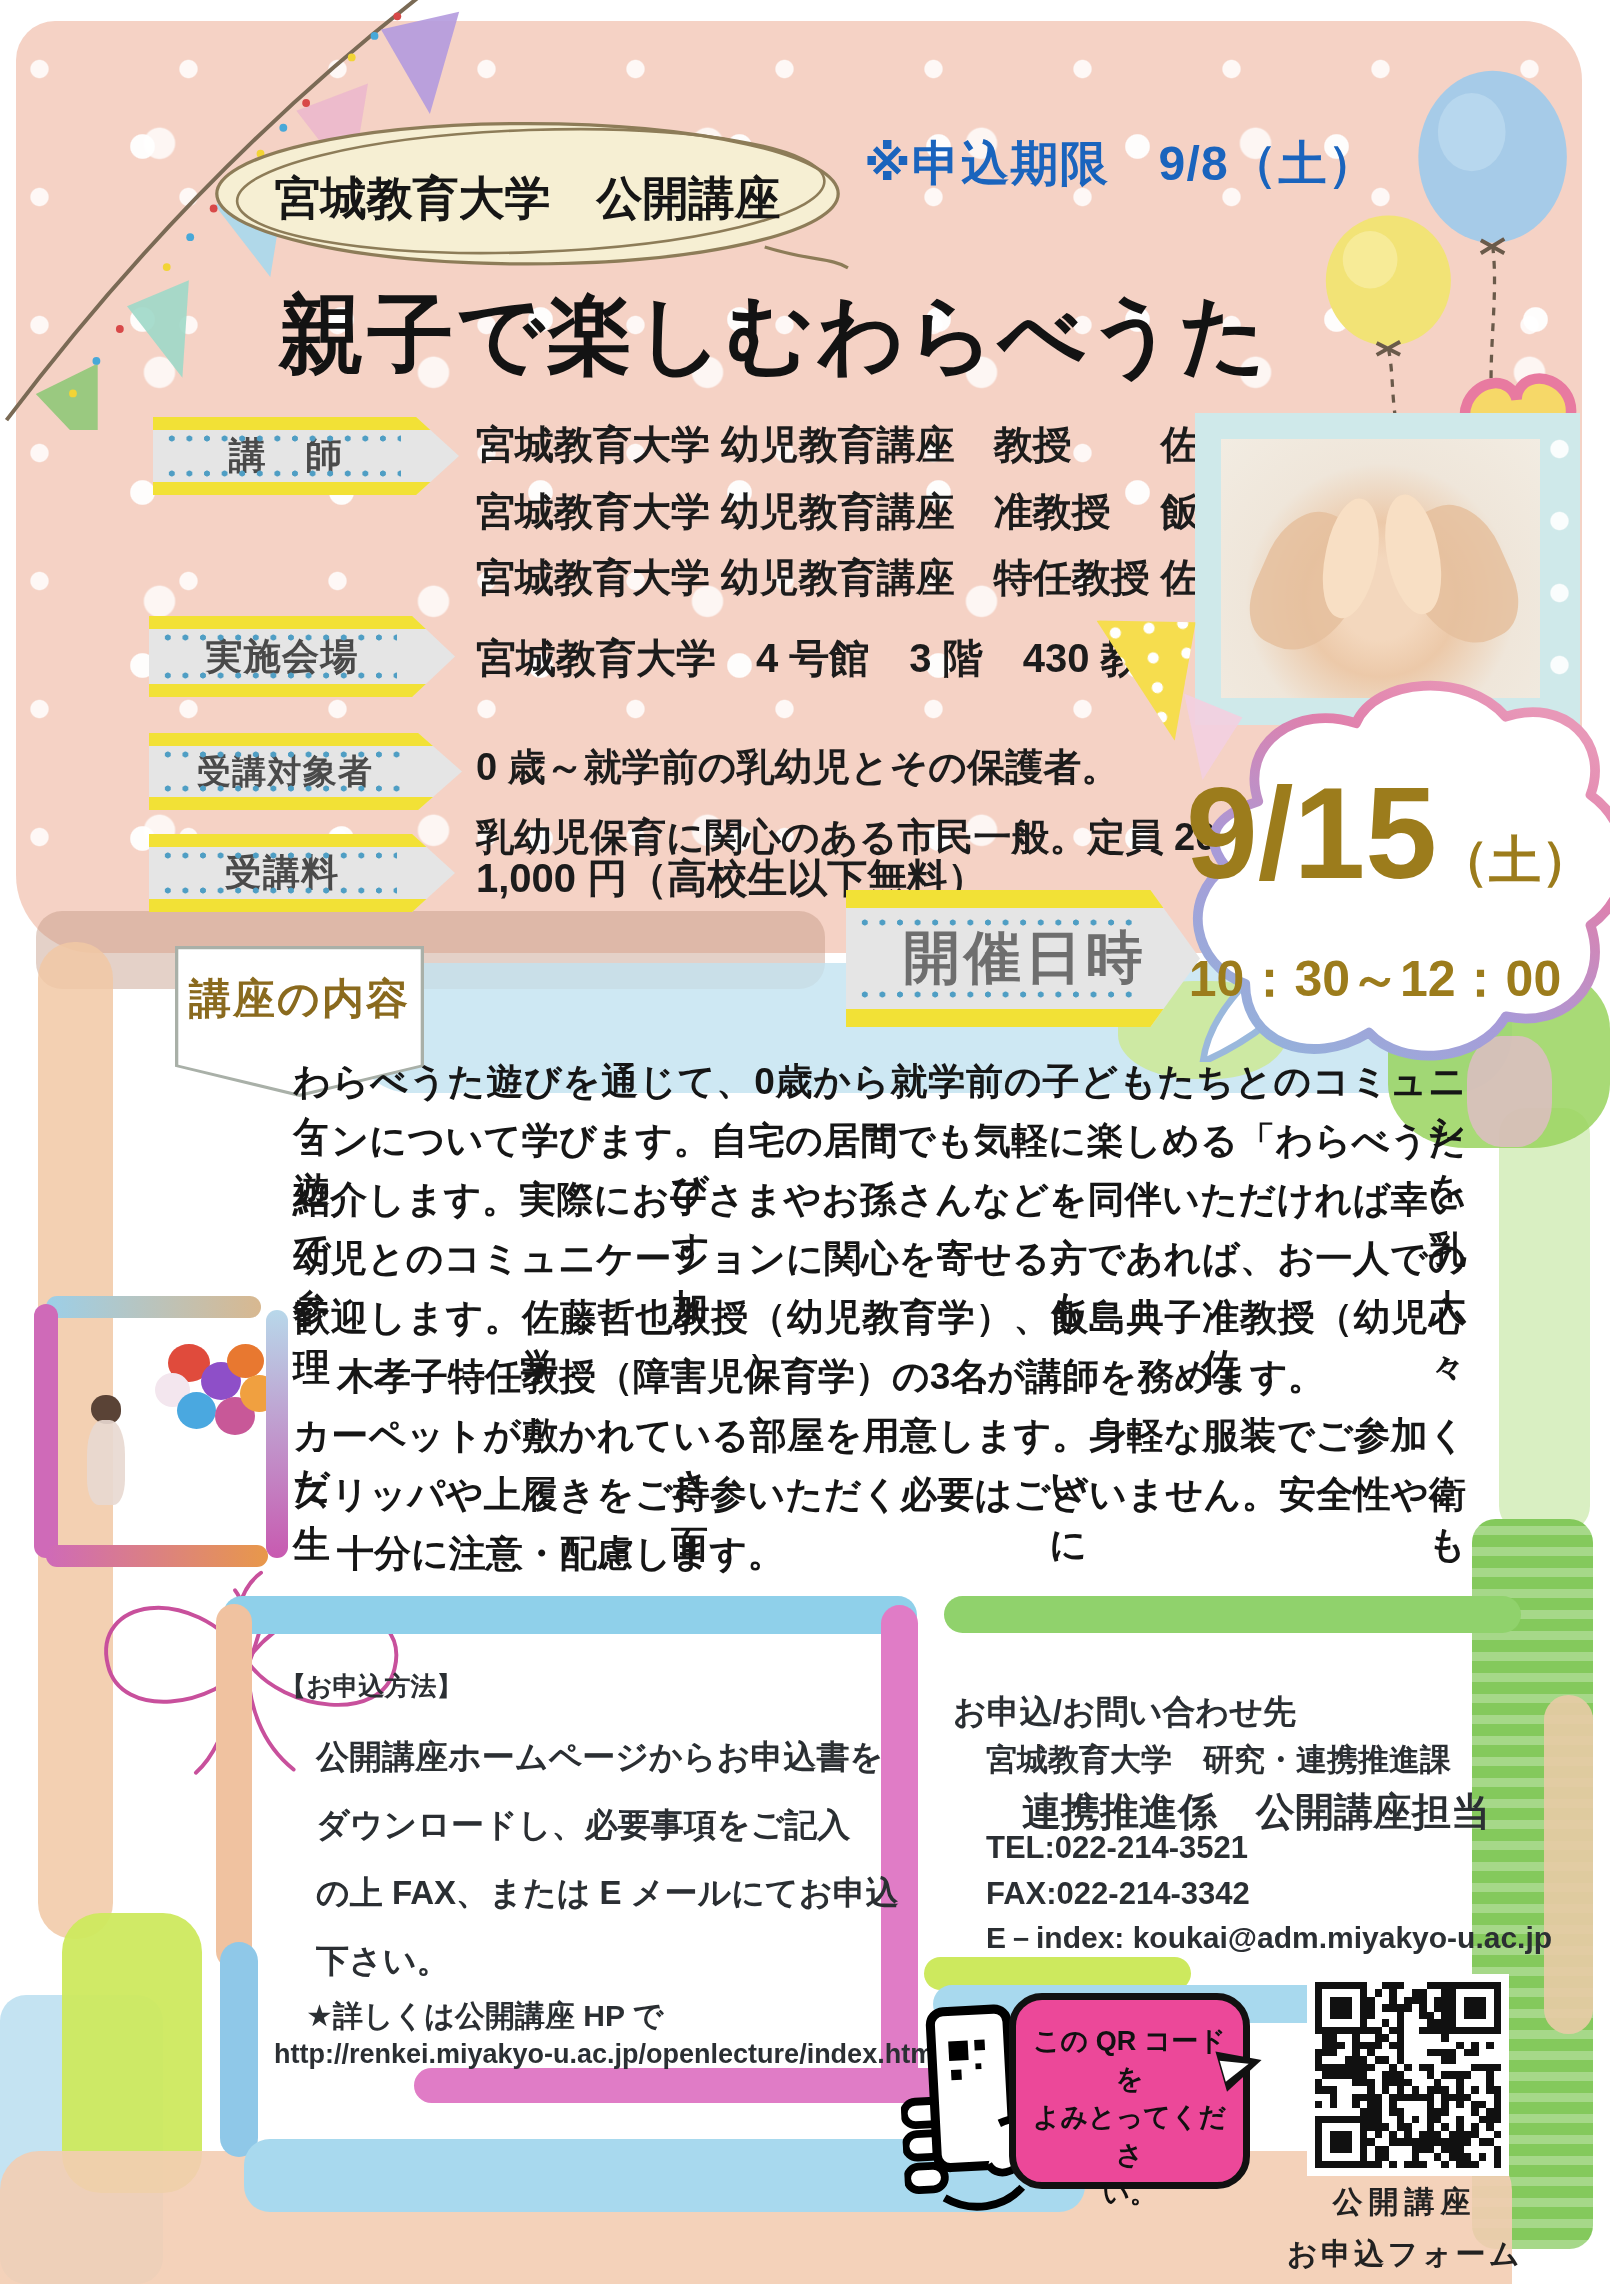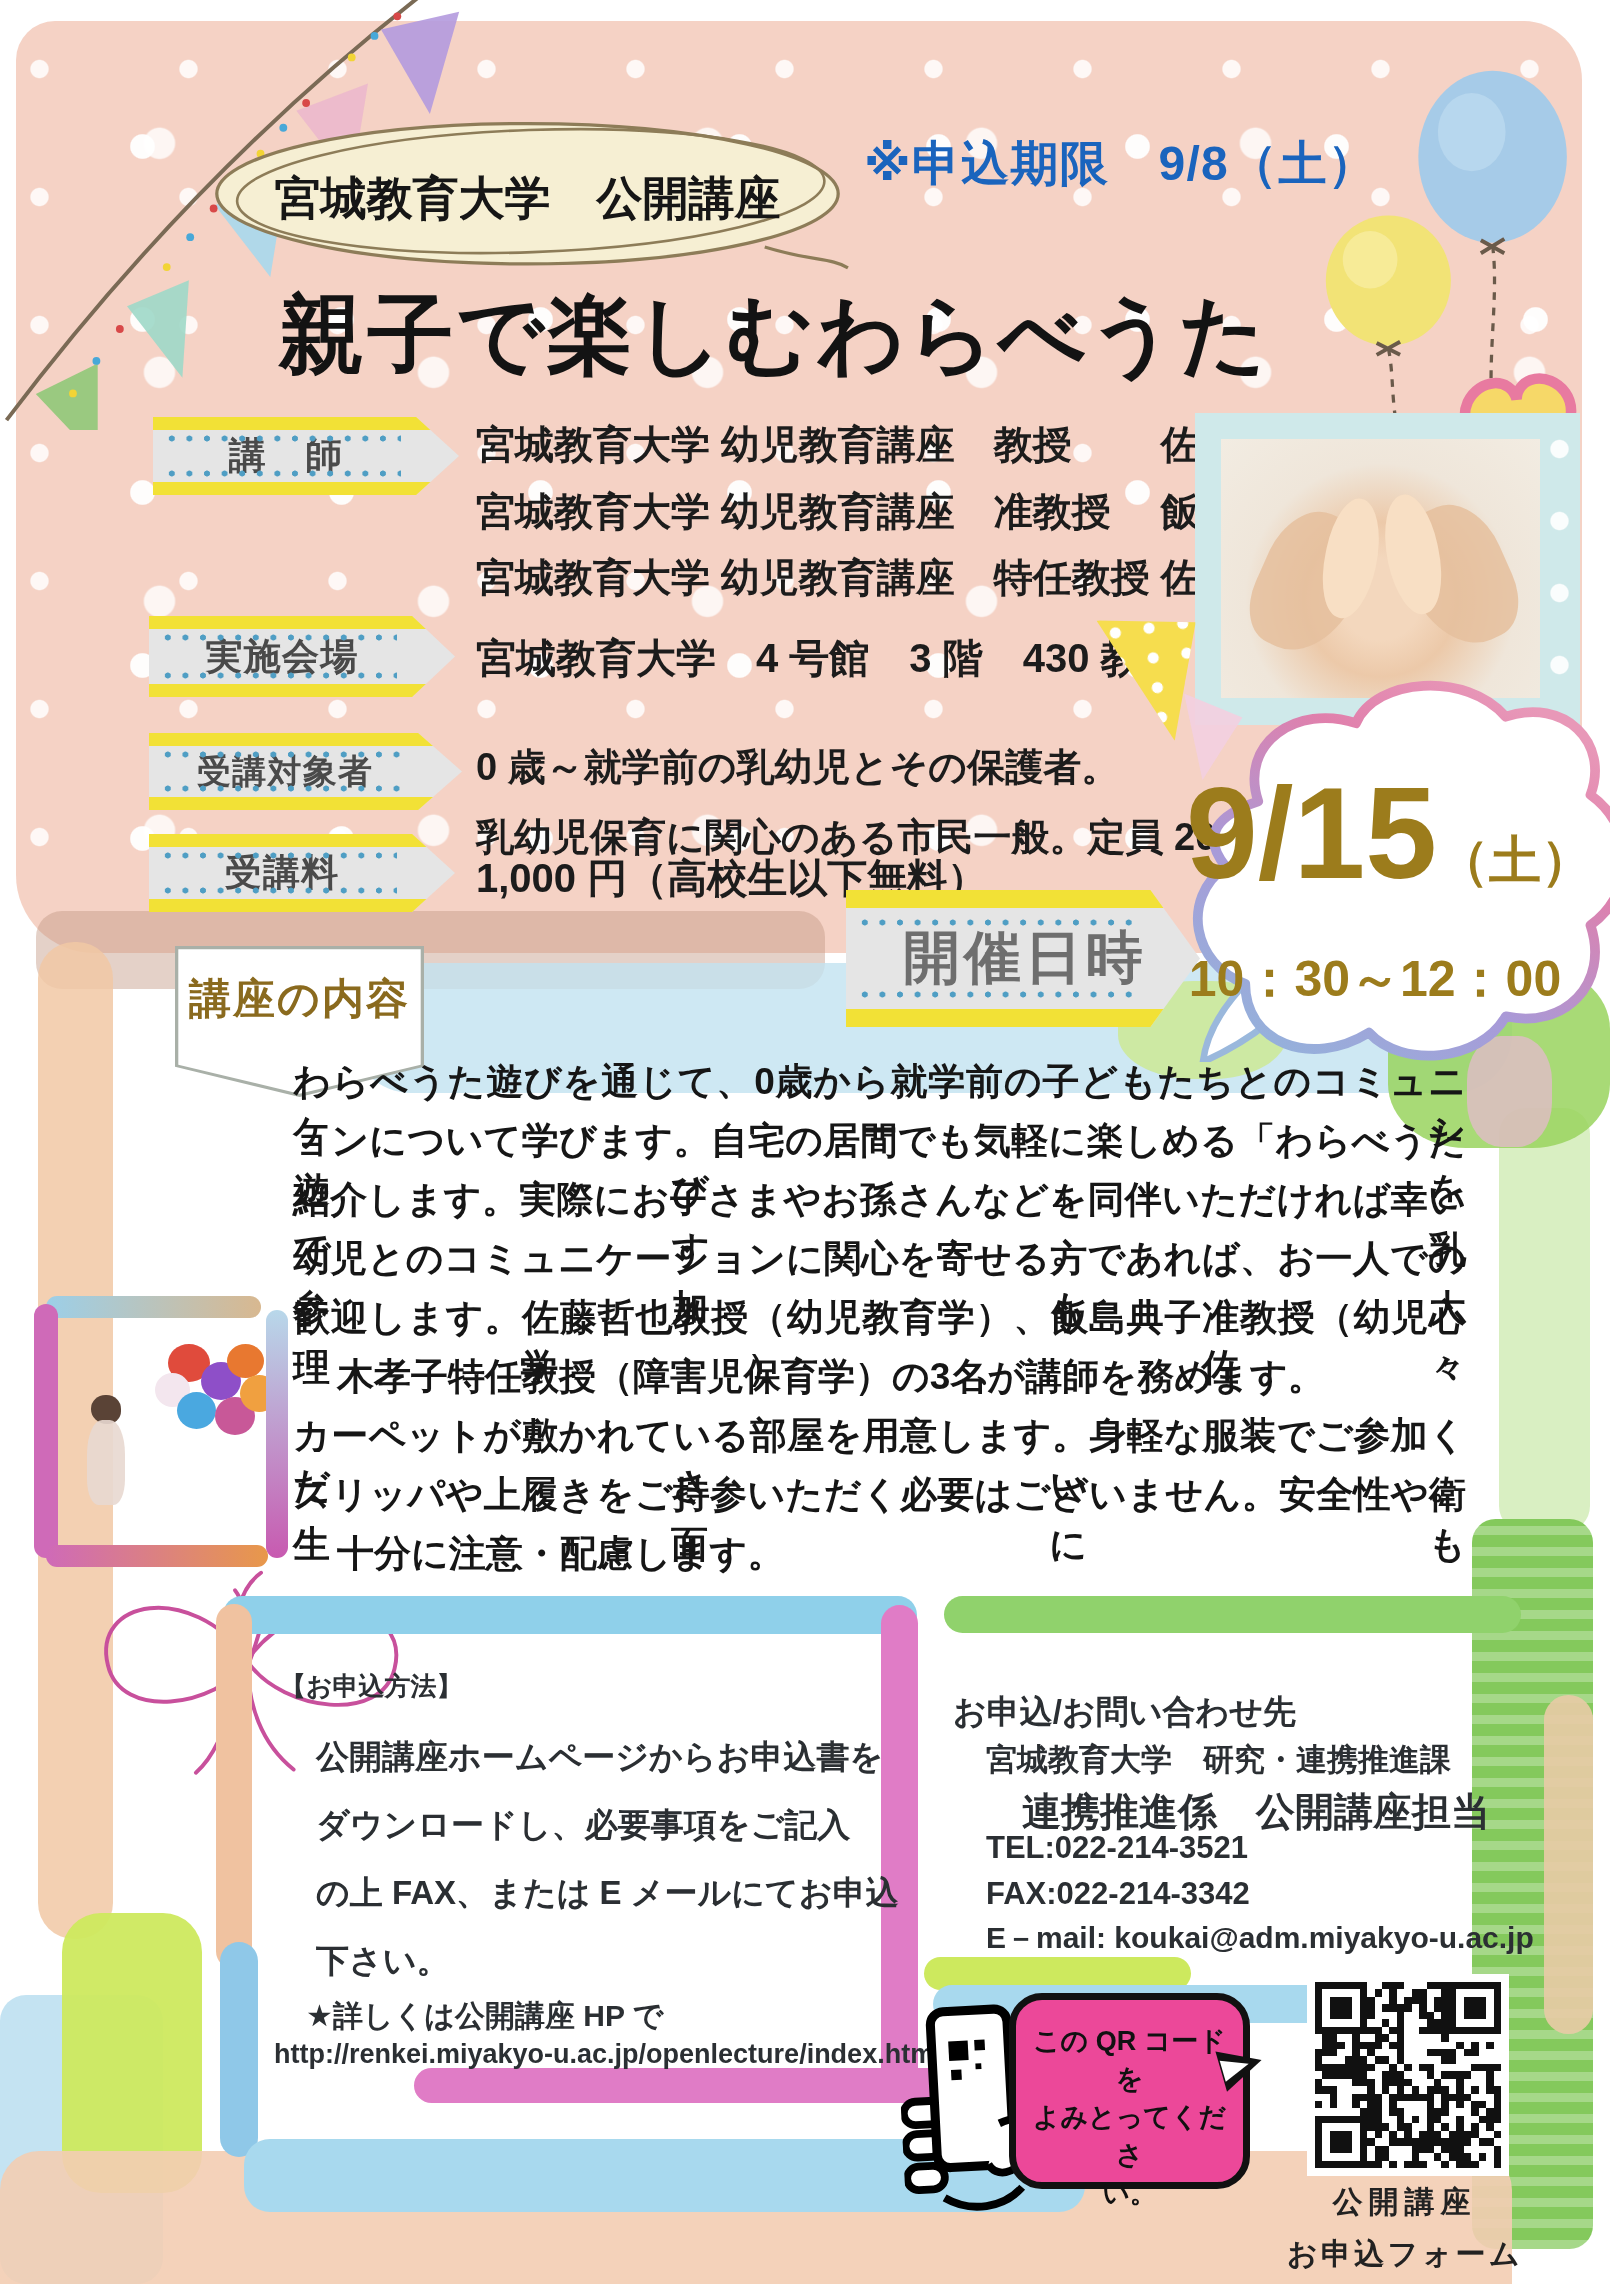--- a/index.html
+++ b/index.html
@@ -263,21 +263,21 @@
 
   <div class="abs crayon" style="left:944px;top:1596px;width:577px;height:37px;background:#90d26c;"></div>
   <div class="abs crayon" style="left:924px;top:1957px;width:267px;height:33px;background:#cde95e;"></div>
   <div class="abs crayon" style="left:933px;top:1985px;width:554px;height:38px;background:#a8d9ee;"></div>
 
   <div class="abs box-title" style="left:953px;top:1690px;font-size:33px;">お申込/お問い合わせ先</div>
   <div class="abs box-line" style="left:986px;top:1739px;font-size:31px;">宮城教育大学　研究・連携推進課</div>
   <div class="abs box-line" style="left:986px;top:1785px;font-size:39px;margin-left:36px;">連携推進係　公開講座担当</div>
   <div class="abs box-line" style="left:986px;top:1830px;font-size:31px;">TEL:022-214-3521</div>
   <div class="abs box-line" style="left:986px;top:1876px;font-size:31px;">FAX:022-214-3342</div>
-  <div class="abs box-line" style="left:986px;top:1918px;font-size:30px;">E－mail: koukai@adm.miyakyo-u.ac.jp</div>
+  <div class="abs box-line" style="left:986px;top:1918px;font-size:30px;">E－index: koukai@adm.miyakyo-u.ac.jp</div>
 
   <svg class="abs" style="left:901px;top:2001px;width:143px;height:215px;transform:rotate(-3deg);" viewBox="0 0 220 330">
     <g>
       <rect x="4" y="150" width="58" height="36" rx="18" fill="#fff" stroke="#000" stroke-width="12"></rect>
       <rect x="4" y="200" width="58" height="36" rx="18" fill="#fff" stroke="#000" stroke-width="12"></rect>
       <rect x="4" y="250" width="58" height="36" rx="18" fill="#fff" stroke="#000" stroke-width="12"></rect>
       <rect x="52" y="14" width="118" height="240" rx="20" fill="#fff" stroke="#000" stroke-width="14"></rect>
       <rect x="78" y="60" width="30" height="30" fill="#000"></rect>
       <rect x="118" y="60" width="16" height="16" fill="#000"></rect>
       <rect x="80" y="104" width="16" height="16" fill="#000"></rect>

